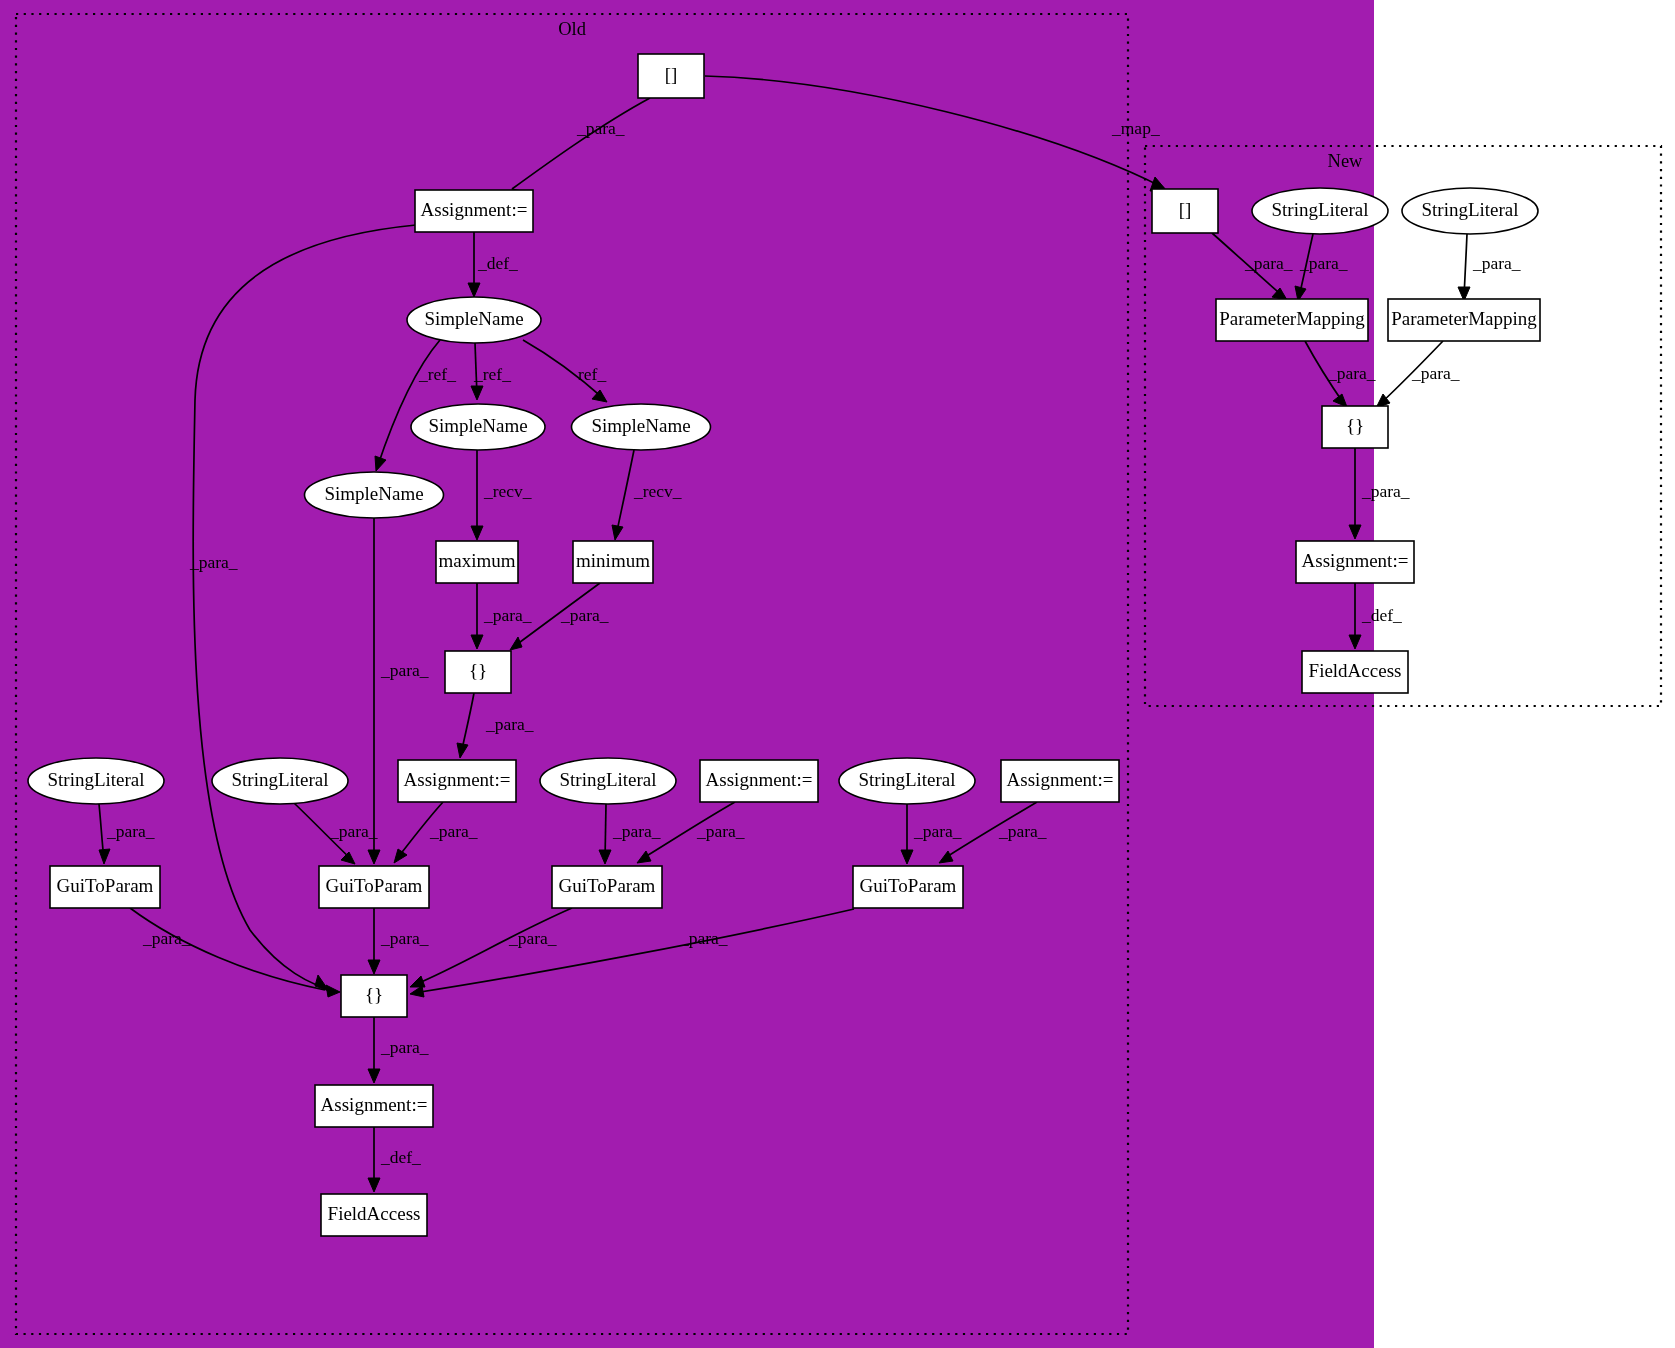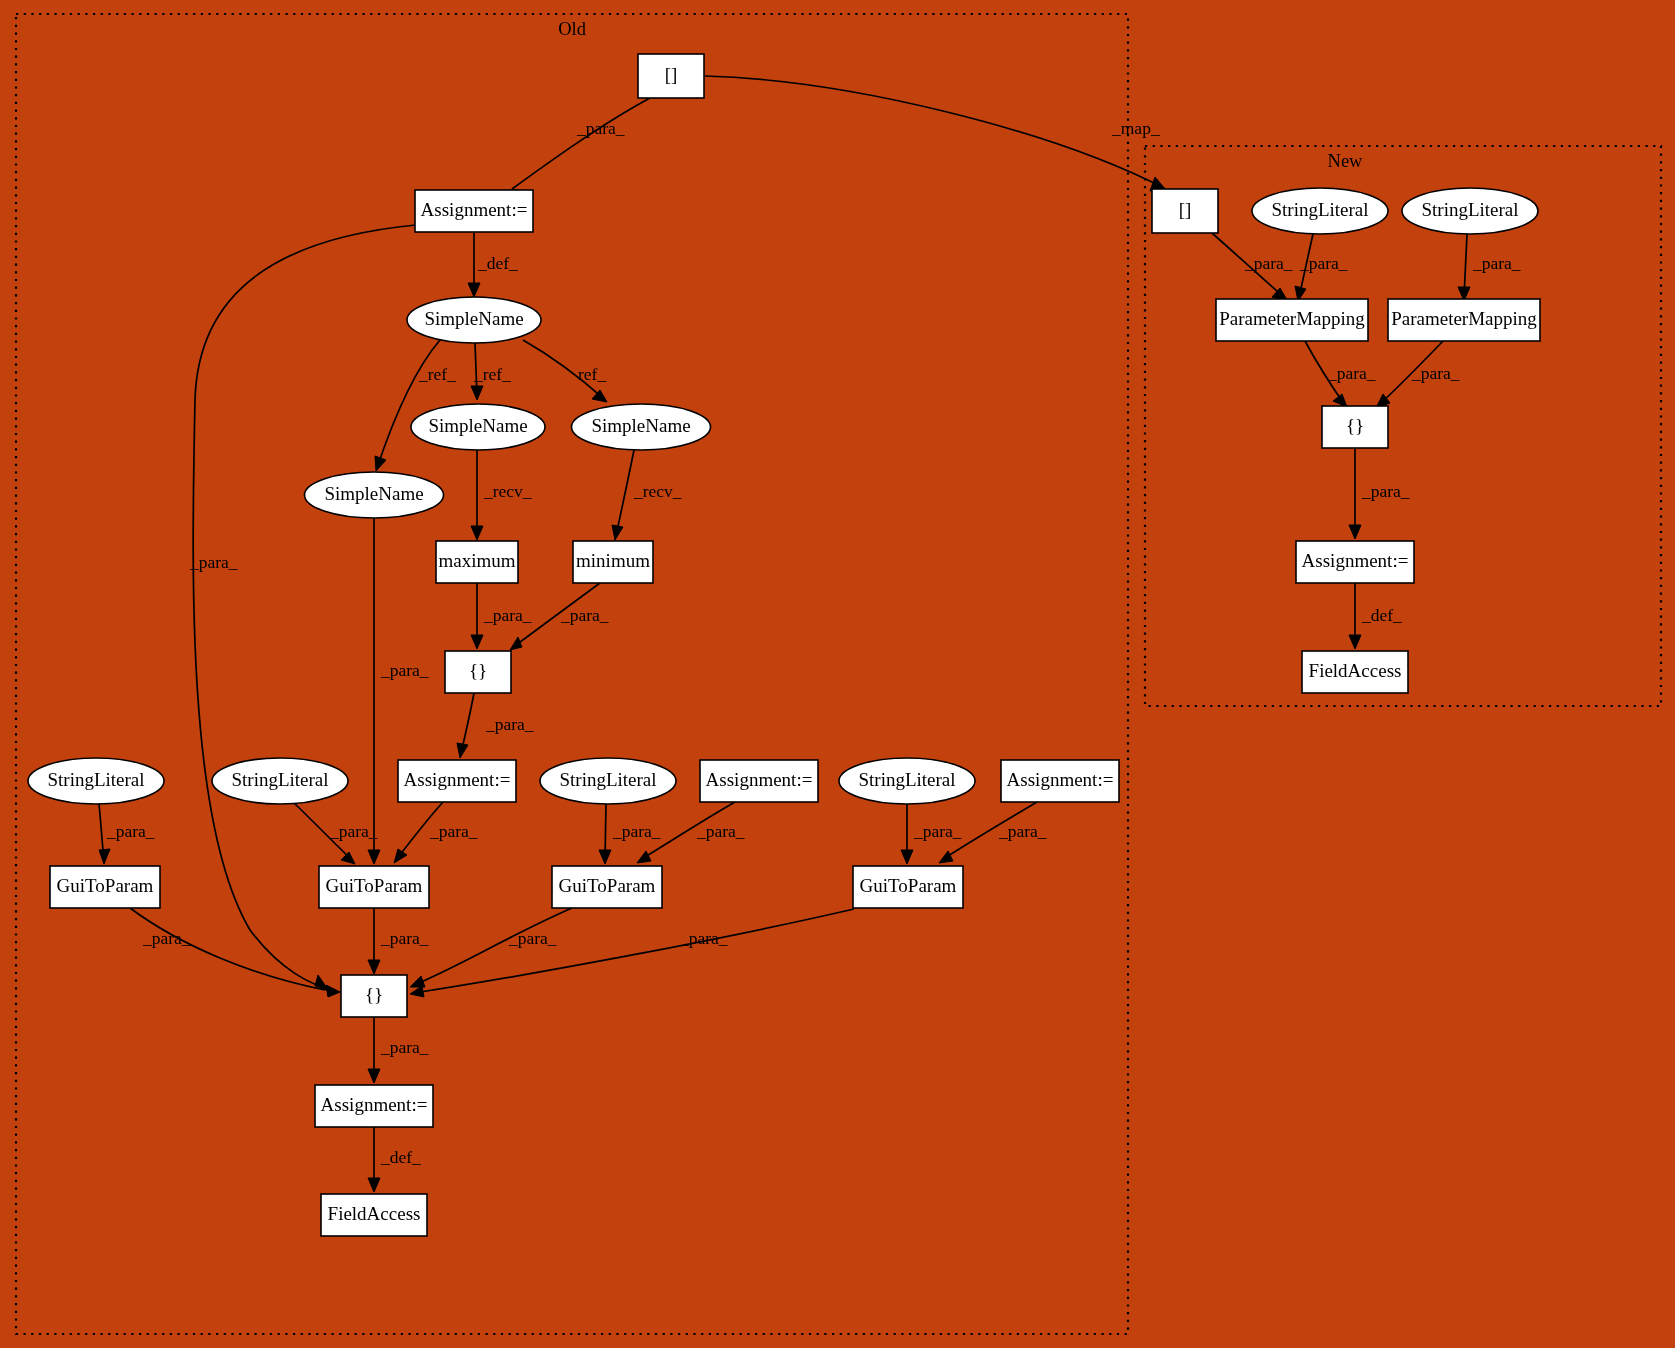--- a/index.html
+++ b/index.html
@@ -2,23 +2,23 @@
 <html><head>
 <meta charset="utf-8">
 <style>
   html, body {
     margin: 0;
     padding: 0;
     background: #ffffff;
   }
   #root {
     position: relative;
-    width: 1675px;
+    width: 1374px;
     height: 1348px;
-    background: #c2410c;
+    background: #a21caf;
     font-family: "Liberation Serif", "DejaVu Serif", serif;
   }
   svg#graph {
     position: absolute;
     top: 0; left: 0;
     width: 1675px;
     height: 1348px;
     overflow: visible;
   }
   .cluster-rect {

